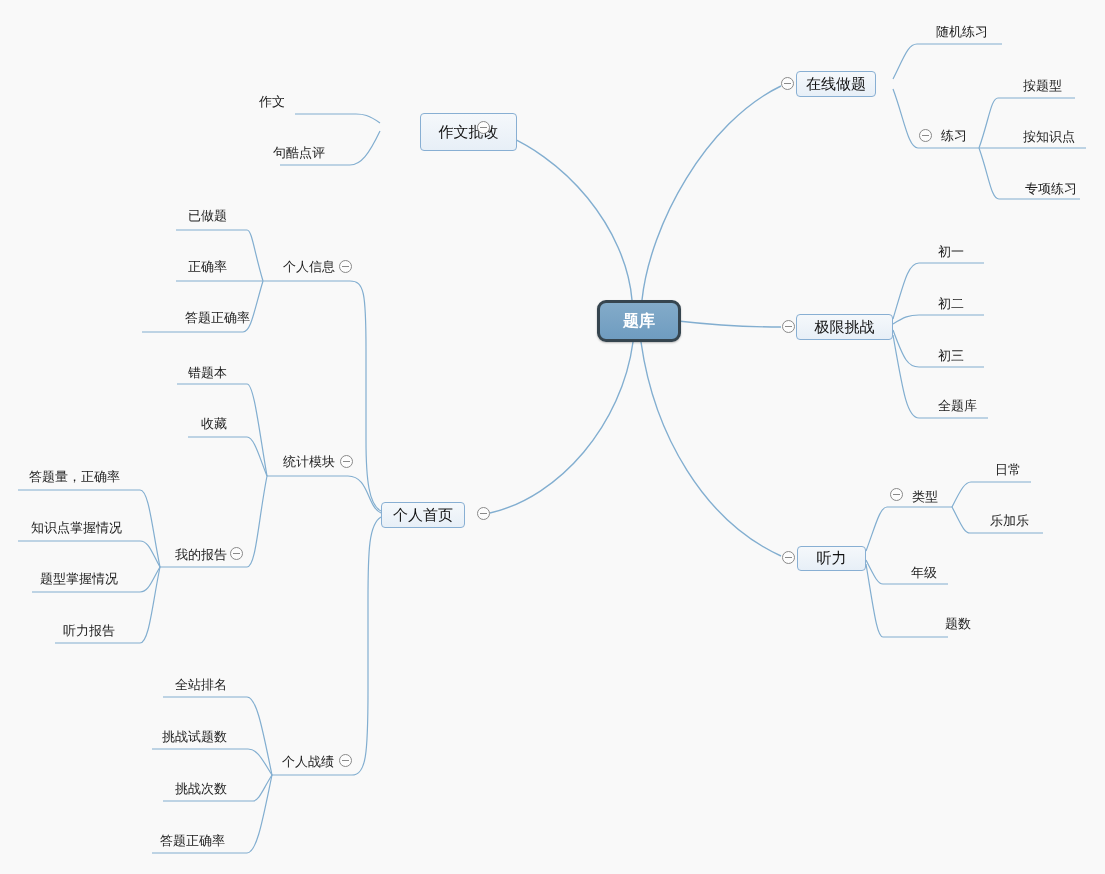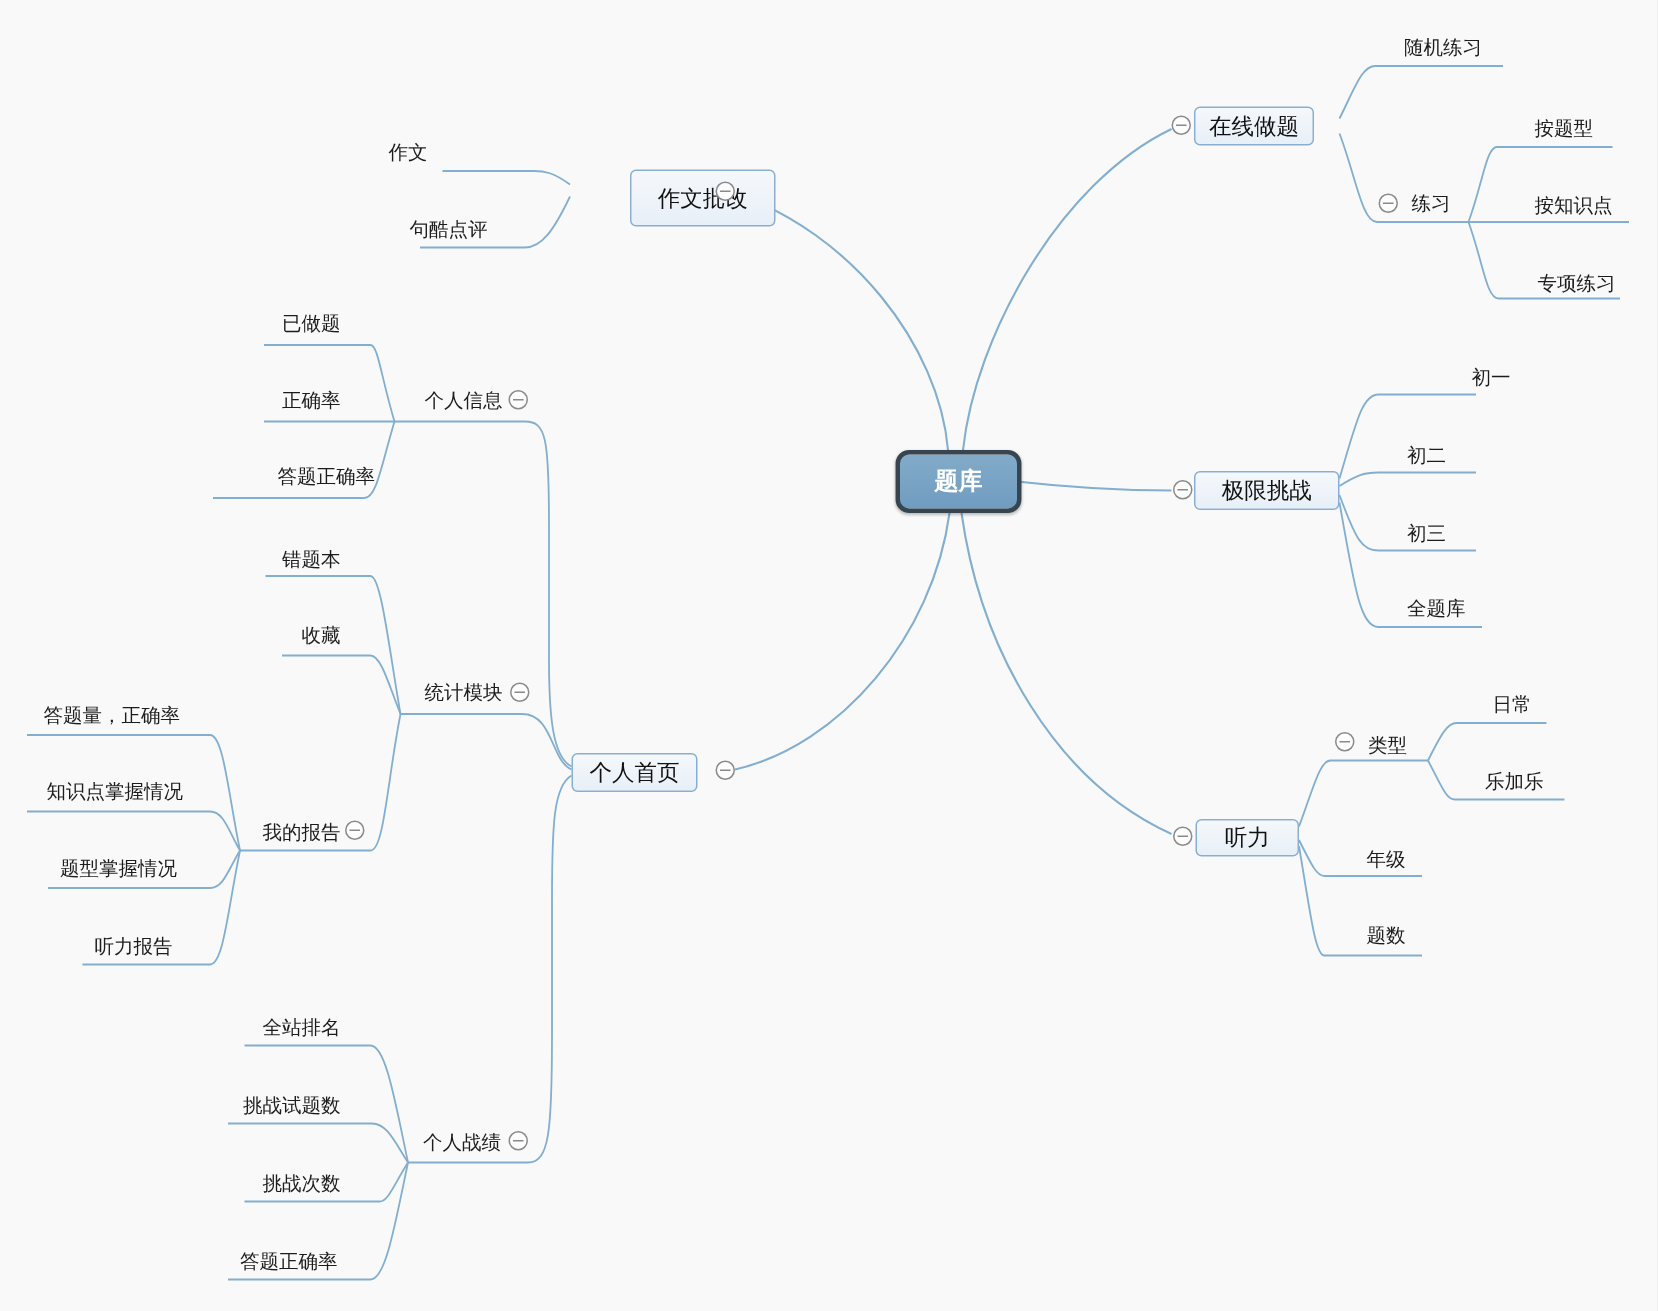--- a/index.html
+++ b/index.html
@@ -109,30 +109,30 @@
   <div class="collapse" style="left:340px;top:455px;"></div>
   <div class="collapse" style="left:230px;top:547px;"></div>
   <div class="collapse" style="left:339px;top:754px;"></div>
 
   <div class="node leaf" style="left:936px;top:25px;">随机练习</div>
   <div class="node leaf" style="left:941px;top:129px;">练习</div>
   <div class="node leaf" style="left:1023px;top:79px;">按题型</div>
   <div class="node leaf" style="left:1023px;top:130px;">按知识点</div>
   <div class="node leaf" style="left:1025px;top:182px;">专项练习</div>
 
-  <div class="node leaf" style="left:938px;top:245px;margin-left:43px;">初一</div>
+  <div class="node leaf" style="left:938px;top:245px;">初一</div>
   <div class="node leaf" style="left:938px;top:297px;">初二</div>
   <div class="node leaf" style="left:938px;top:349px;">初三</div>
   <div class="node leaf" style="left:938px;top:399px;">全题库</div>
 
   <div class="node leaf" style="left:912px;top:490px;">类型</div>
   <div class="node leaf" style="left:995px;top:463px;">日常</div>
   <div class="node leaf" style="left:990px;top:514px;">乐加乐</div>
   <div class="node leaf" style="left:911px;top:566px;">年级</div>
-  <div class="node leaf" style="left:911px;top:617px;">题数</div>
+  <div class="node leaf" style="left:945px;top:617px;">题数</div>
 
   <div class="node leaf" style="right:820px;top:95px;">作文</div>
   <div class="node leaf" style="right:780px;top:146px;">句酷点评</div>
 
   <div class="node leaf" style="right:770px;top:260px;">个人信息</div>
   <div class="node leaf" style="right:878px;top:209px;">已做题</div>
   <div class="node leaf" style="right:878px;top:260px;">正确率</div>
   <div class="node leaf" style="right:855px;top:311px;">答题正确率</div>
 
   <div class="node leaf" style="right:770px;top:455px;">统计模块</div>

